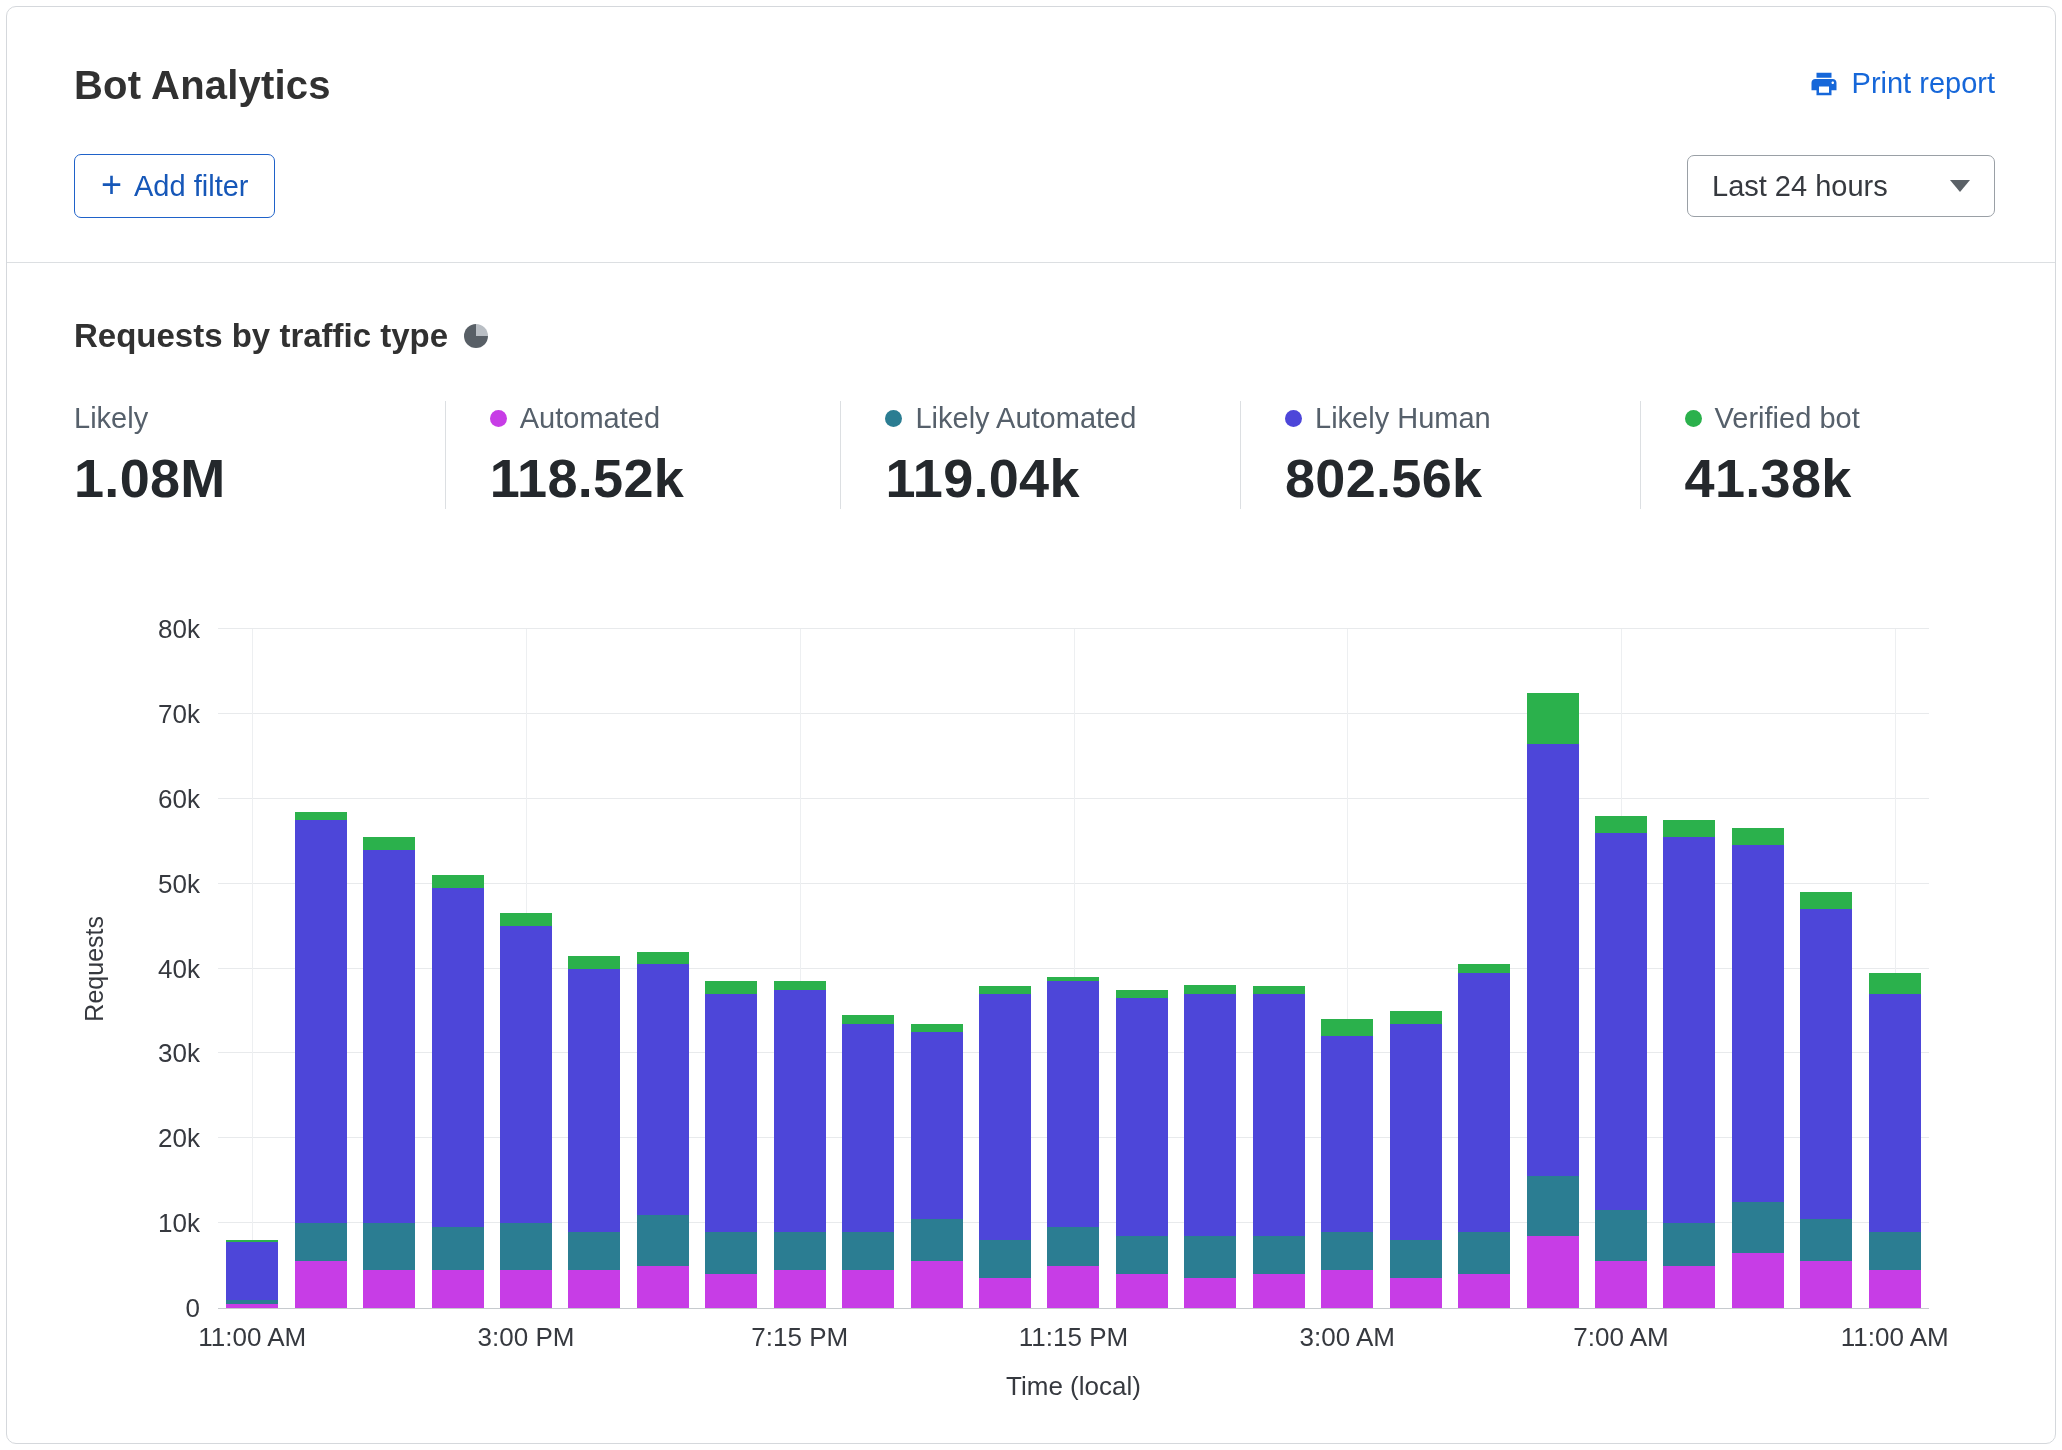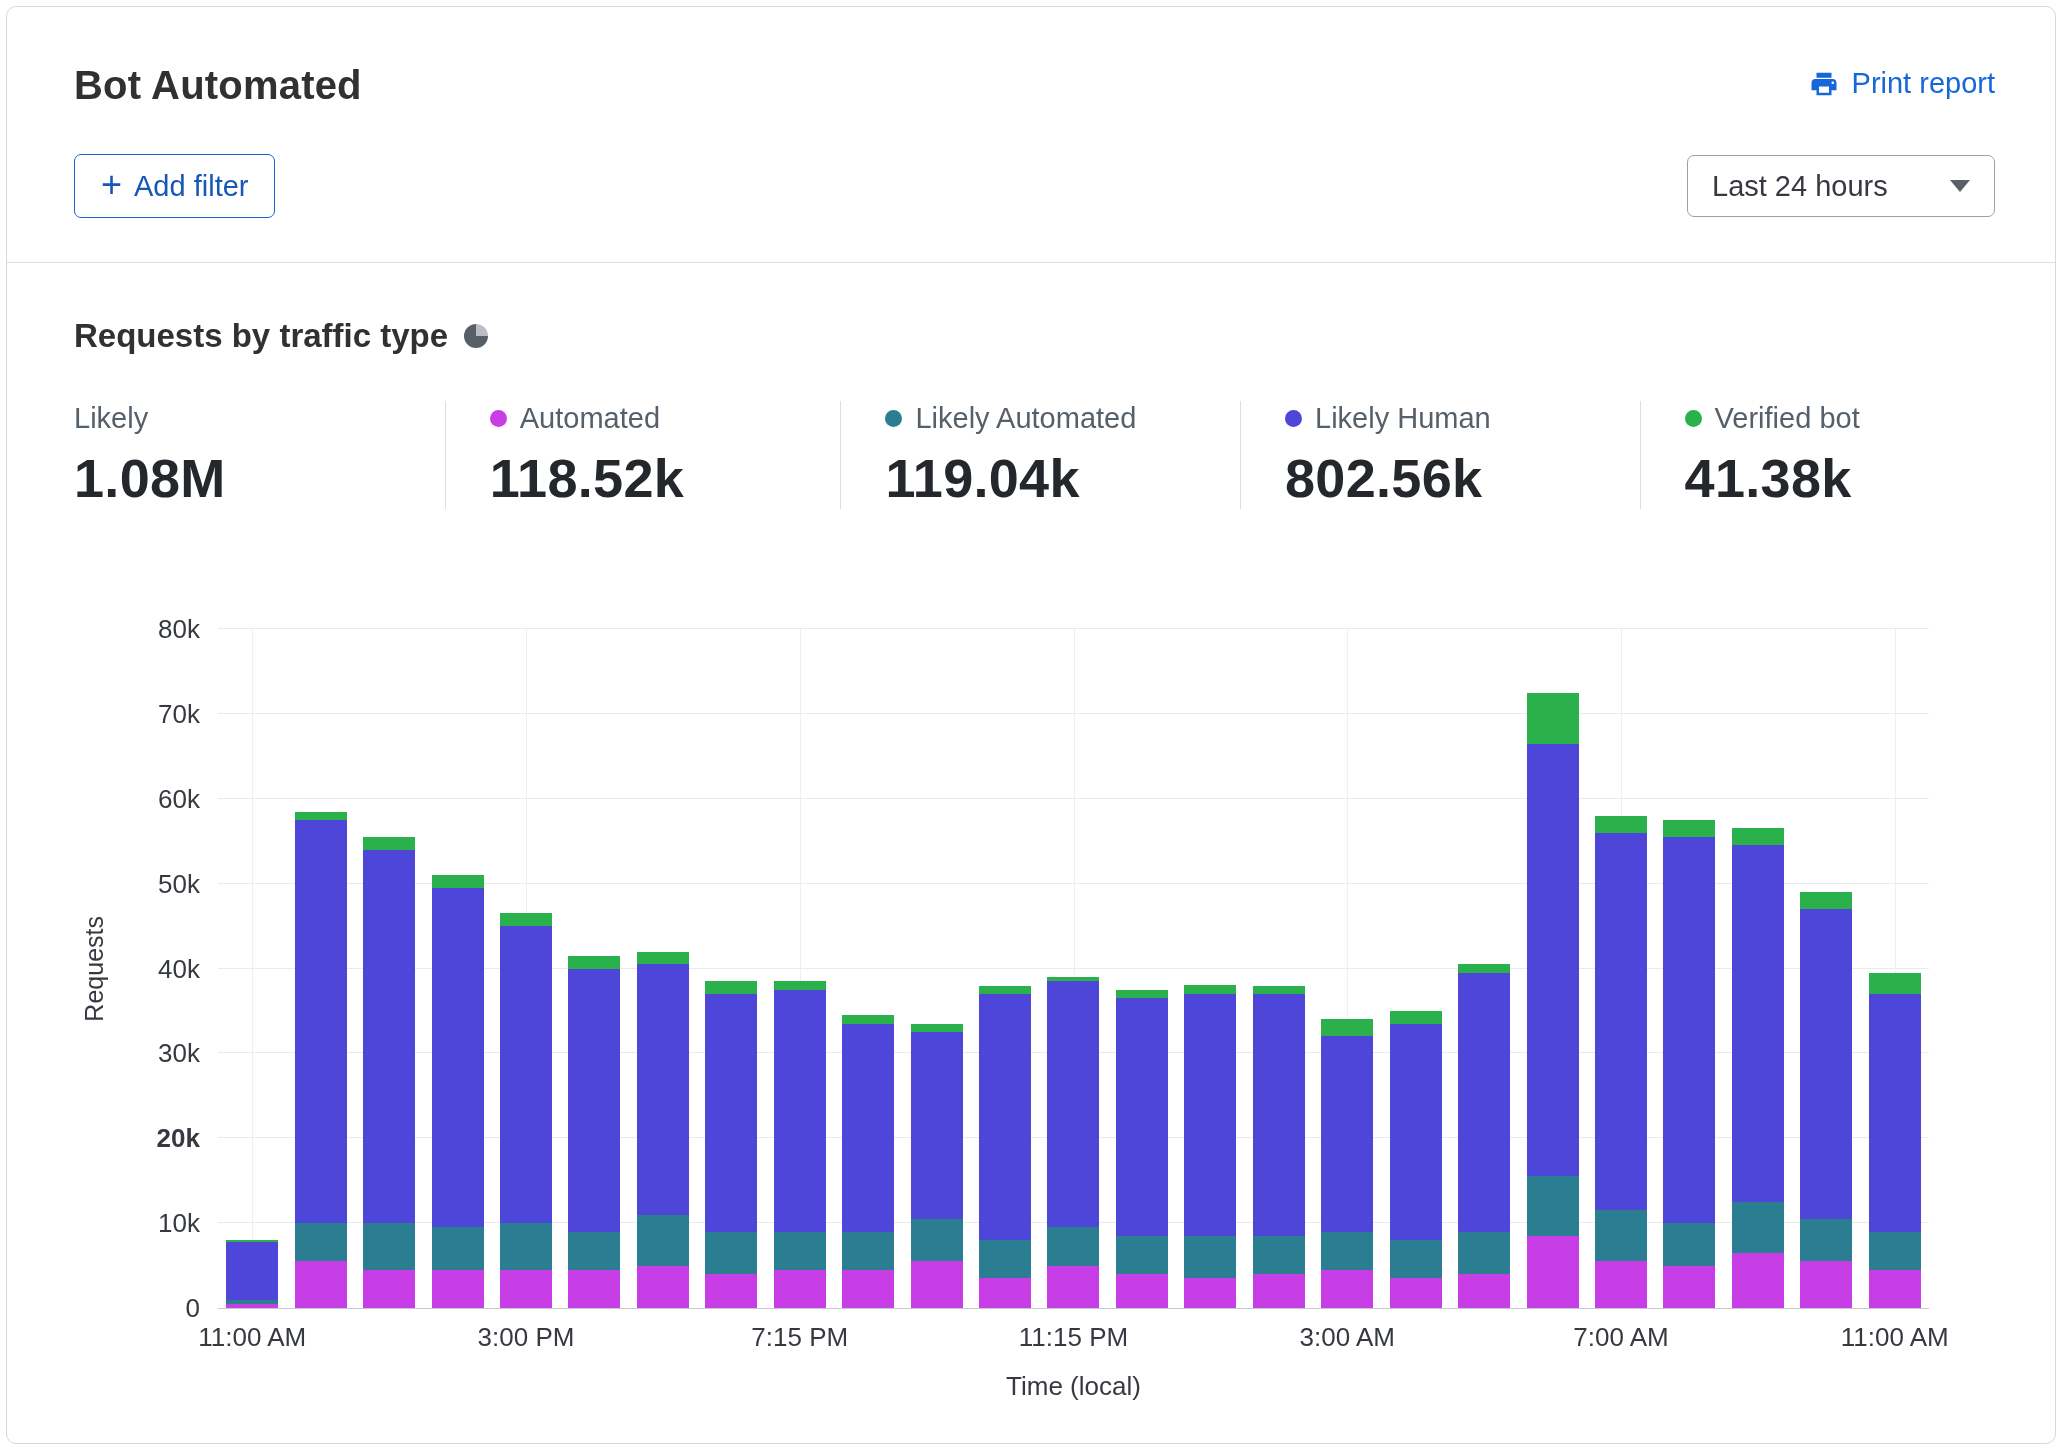--- a/index.html
+++ b/index.html
@@ -92,21 +92,21 @@
   .seg { width: 100%; flex: none; }
   .x-title { margin: 62px 0 0 144px; text-align: center; font-size: 26px; color: #36393f; }
 </style>
 </head>
 <body>
 
 <div class="card">
 
   <header class="header">
     <div class="header-top">
-      <h1 class="title">Bot Automated</h1>
+      <h1 class="title">Bot Analytics</h1>
       <div class="header-links">
         <a class="link" href="#">
           <svg class="link-icon" viewBox="0 0 24 24">
             <path d="M19 8H5c-1.66 0-3 1.34-3 3v6h4v4h12v-4h4v-6c0-1.66-1.34-3-3-3zm-3 11H8v-5h8v5zm3-7c-.55 0-1-.45-1-1s.45-1 1-1 1 .45 1 1-.45 1-1 1zm-1-9H6v4h12V3z"></path>
           </svg>
           <span>Print report</span>
         </a>
       </div>
     </div>
     <div class="header-controls">
@@ -167,21 +167,21 @@
     <div class="chart">
       <div class="chart-main">
         <div class="y-title-wrap">
           <span class="y-title">Requests</span>
         </div>
         <div class="plot">
             <div class="ytick" style="bottom: 0%;">0</div>
             <div class="gridline-h" style="bottom: 12.5%;"></div>
             <div class="ytick" style="bottom: 12.5%;">10k</div>
             <div class="gridline-h" style="bottom: 25%;"></div>
-            <div class="ytick" style="bottom: 25%; font-weight: bold;">20k</div>
+            <div class="ytick" style="bottom: 25%;">20k</div>
             <div class="gridline-h" style="bottom: 37.5%;"></div>
             <div class="ytick" style="bottom: 37.5%;">30k</div>
             <div class="gridline-h" style="bottom: 50%;"></div>
             <div class="ytick" style="bottom: 50%;">40k</div>
             <div class="gridline-h" style="bottom: 62.5%;"></div>
             <div class="ytick" style="bottom: 62.5%;">50k</div>
             <div class="gridline-h" style="bottom: 75%;"></div>
             <div class="ytick" style="bottom: 75%;">60k</div>
             <div class="gridline-h" style="bottom: 87.5%;"></div>
             <div class="ytick" style="bottom: 87.5%;">70k</div>

